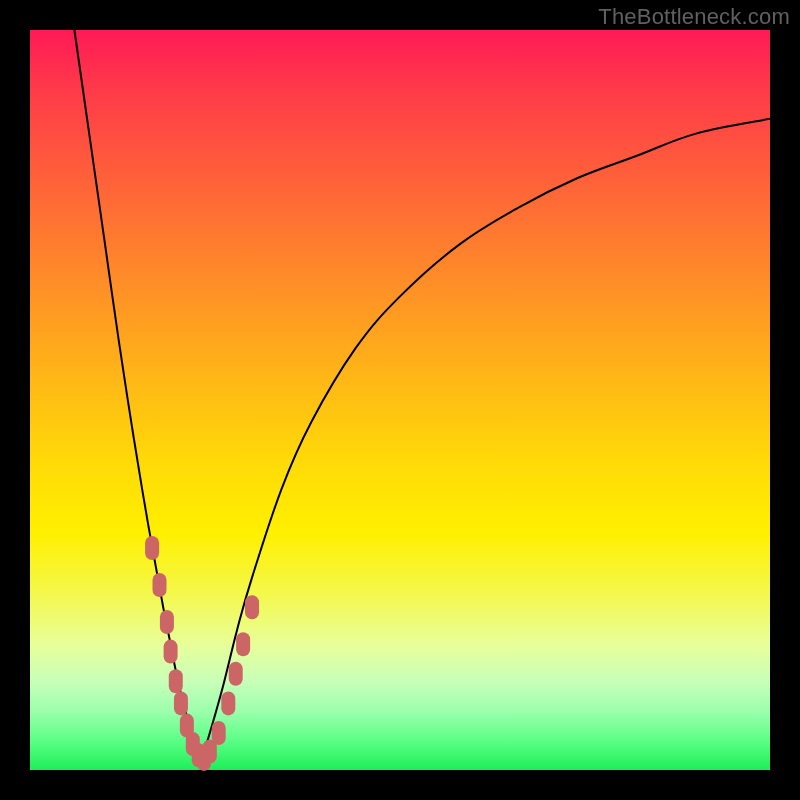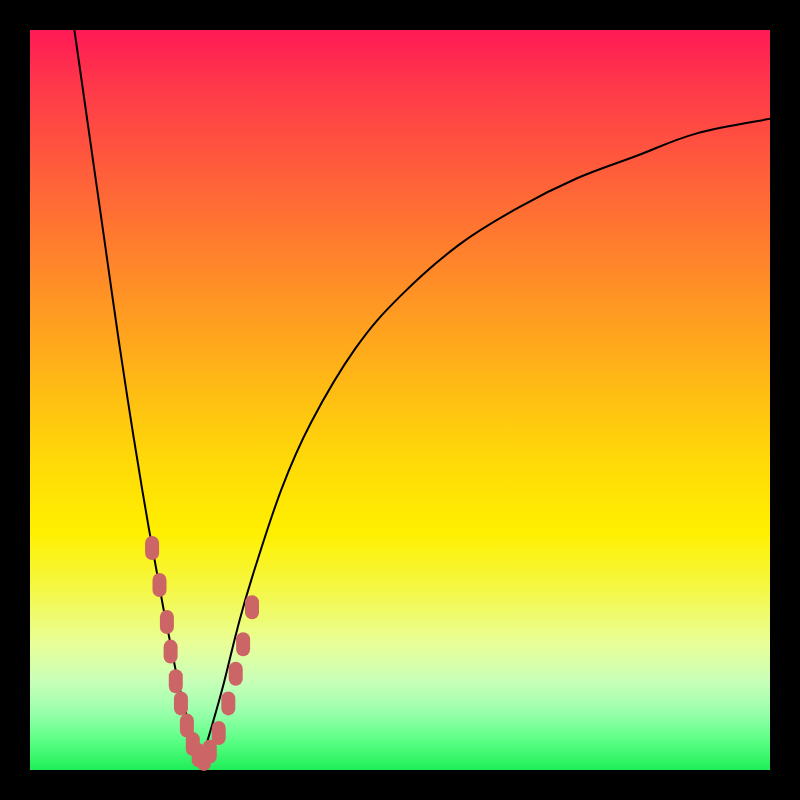--- a/index.html
+++ b/index.html
@@ -93,13 +93,14 @@
           <rect x="166.90" y="716.90" width="14" height="24" rx="7" ry="7" class="marker"></rect>
           <rect x="172.82" y="709.50" width="14" height="24" rx="7" ry="7" class="marker"></rect>
           <rect x="181.70" y="691.00" width="14" height="24" rx="7" ry="7" class="marker"></rect>
           <rect x="191.32" y="661.40" width="14" height="24" rx="7" ry="7" class="marker"></rect>
           <rect x="198.72" y="631.80" width="14" height="24" rx="7" ry="7" class="marker"></rect>
           <rect x="206.12" y="602.20" width="14" height="24" rx="7" ry="7" class="marker"></rect>
           <rect x="215.00" y="565.20" width="14" height="24" rx="7" ry="7" class="marker"></rect>
         </g>
     </svg>
   </div>
+  <div class="watermark">TheBottleneck.com</div>
 </div>
 
 </body></html>

